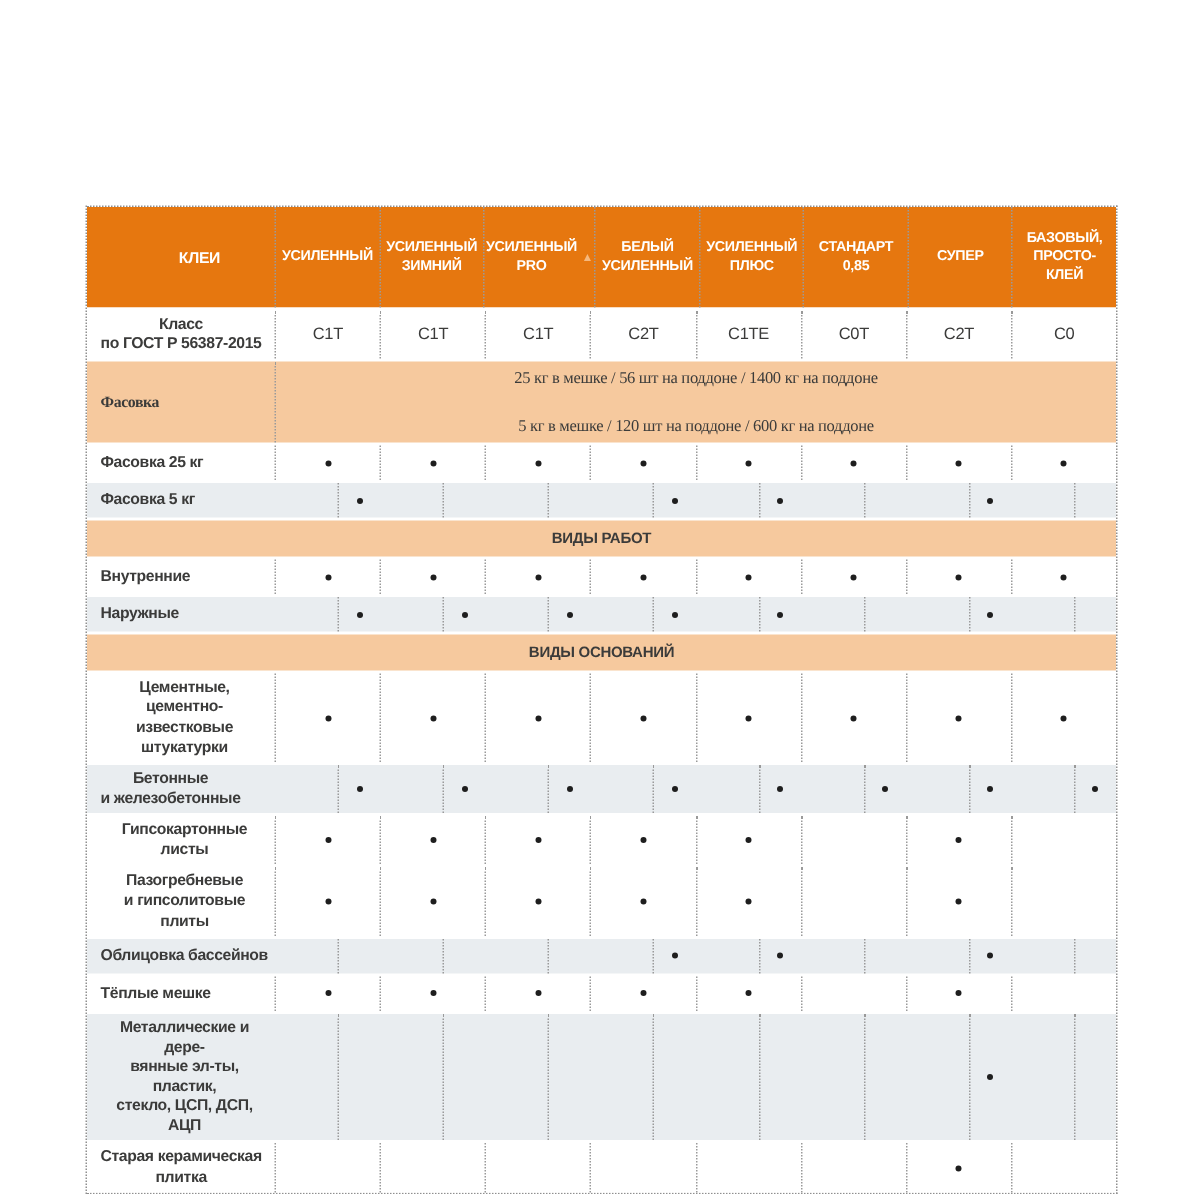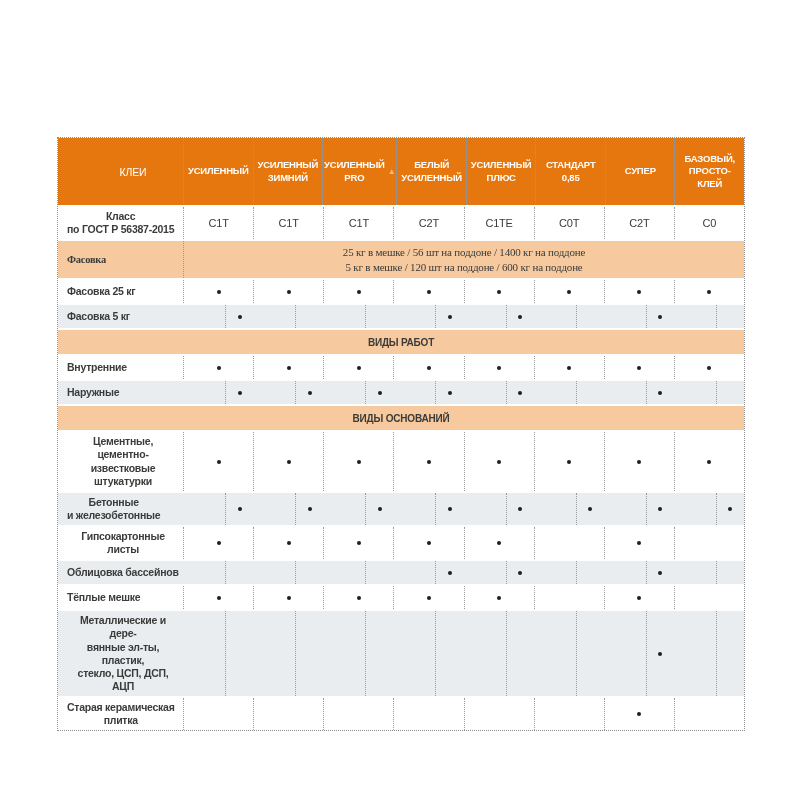--- a/index.html
+++ b/index.html
@@ -21,21 +21,21 @@
   .tablewrap{
     position:absolute;left:57px;top:137px;width:688px;
     border:1px dotted #8F8F8F;background:#fff;box-sizing:border-box;
   }
   .thead{
     display:grid;grid-template-columns:125px repeat(8,1fr);
     background:var(--orange);min-height:67px;
   }
   .corner{
     display:flex;align-items:center;padding-left:25px;
-    color:#fff;font-weight:normal;font-size:10.5px;letter-spacing:-0.2px;
+    color:#fff;font-weight:bold;font-size:10.5px;letter-spacing:-0.2px;
   }
   .colhead{
     display:flex;align-items:center;justify-content:center;text-align:center;
     color:#fff;font-weight:bold;font-size:9.5px;line-height:1.3;
     letter-spacing:-0.2px;padding:4px 1px;border-left:1px dotted var(--headline);
     box-sizing:border-box;
   }
   .collabel{white-space:pre-line;}
   .mountain{color:#F5B87E;font-size:8px;margin-left:3px;line-height:1;}
   .tbody{display:flex;flex-direction:column;gap:2px;background:#fff;padding-top:2px;}
@@ -56,21 +56,21 @@
     justify-content:flex-start;text-align:center;
     padding:3px 4px 3px 9px;font-weight:bold;font-size:10.5px;
     line-height:1.25;letter-spacing:-0.25px;white-space:pre-line;
   }
   .sectioncell{
     grid-column:1 / -1;border-left:none;
     font-weight:bold;font-size:10px;letter-spacing:-0.2px;
   }
   .spancell{
     grid-column:2 / -1;flex-direction:column;justify-content:center;
-    gap:3px;font-size:11px;letter-spacing:-0.2px;padding:5px 0;
+    gap:20px;font-size:11px;letter-spacing:-0.2px;padding:5px 0;
   }
   .val{font-size:11px;letter-spacing:-0.2px;}
   .dot{width:4px;height:4px;border-radius:50%;background:#1E1E1E;}
 </style>
 </head>
 <body>
 
 <div class="canvas">
   <div class="tablewrap">
     <div class="thead">
@@ -304,20 +304,44 @@
           </div>
           <div class="cell dotcell">
             <span class="dot"></span>
           </div>
           <div class="cell dotcell"></div>
           <div class="cell dotcell">
             <span class="dot"></span>
           </div>
           <div class="cell dotcell"></div>
         </div>
+        <div class="row bg-white">
+          <div class="cell rowlabel">Пазогребневые
+и гипсолитовые плиты</div>
+          <div class="cell dotcell">
+            <span class="dot"></span>
+          </div>
+          <div class="cell dotcell">
+            <span class="dot"></span>
+          </div>
+          <div class="cell dotcell">
+            <span class="dot"></span>
+          </div>
+          <div class="cell dotcell">
+            <span class="dot"></span>
+          </div>
+          <div class="cell dotcell">
+            <span class="dot"></span>
+          </div>
+          <div class="cell dotcell"></div>
+          <div class="cell dotcell">
+            <span class="dot"></span>
+          </div>
+          <div class="cell dotcell"></div>
+        </div>
         <div class="row bg-alt">
           <div class="cell rowlabel">Облицовка бассейнов</div>
           <div class="cell dotcell"></div>
           <div class="cell dotcell"></div>
           <div class="cell dotcell"></div>
           <div class="cell dotcell">
             <span class="dot"></span>
           </div>
           <div class="cell dotcell">
             <span class="dot"></span>

